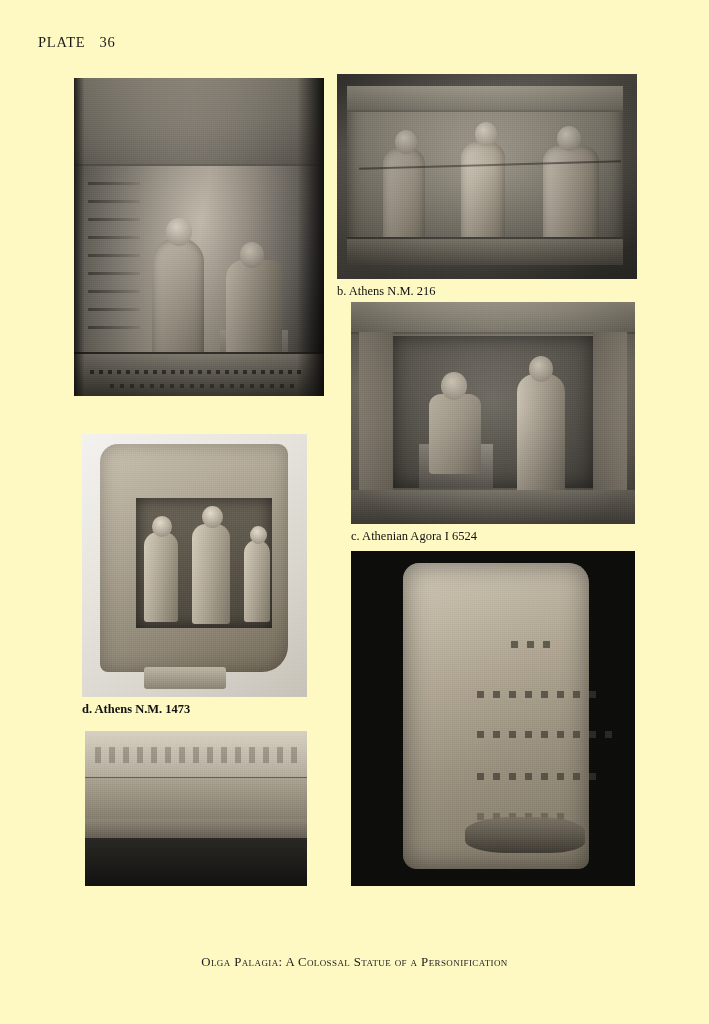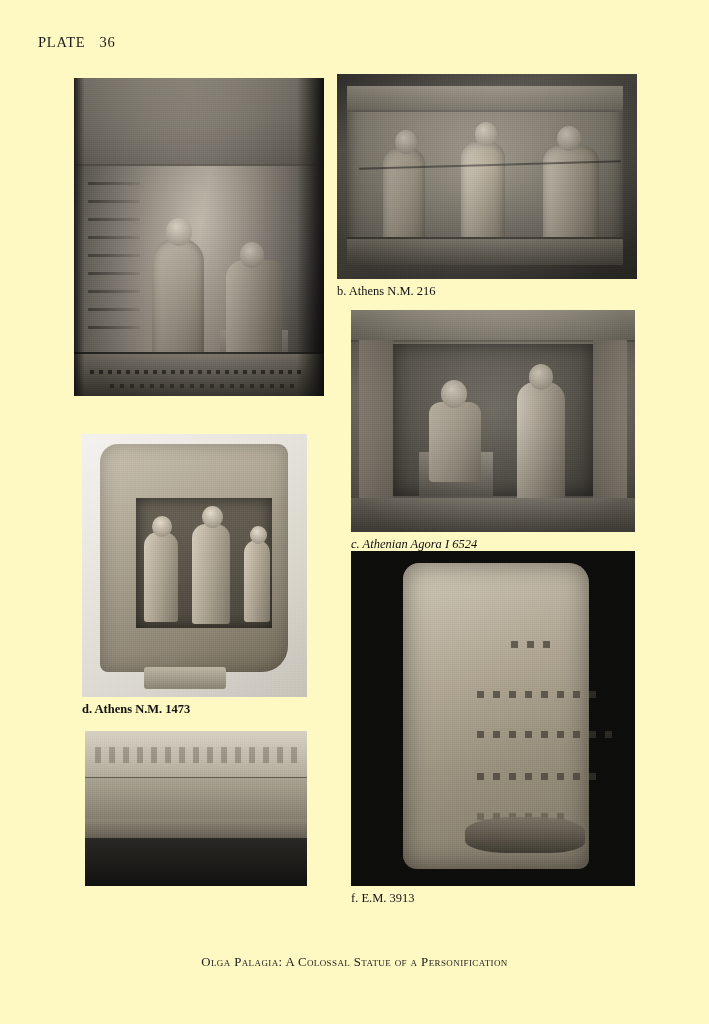--- a/index.html
+++ b/index.html
@@ -188,21 +188,21 @@
   #fig-b .ph2 { left: 128px; top: 36px; width: 22px; height: 24px; }
   #fig-b .p3 { left: 196px; top: 60px; width: 56px; height: 110px; }
   #fig-b .ph3 { left: 210px; top: 40px; width: 24px; height: 25px; }
   #fig-b .crack {
     position: absolute; left: 12px; top: 78px; width: 262px; height: 1.5px;
     background: rgba(30,28,24,0.55);
     transform: rotate(-1.6deg);
   }
 
   
-  #fig-c { left: 351px; top: 310px; font-style: italic; }
+  #fig-c { left: 351px; top: 302px; }
   #fig-c .photo {
     width: 284px; height: 222px;
     background: linear-gradient(175deg, #7d776b 0%, #948d7e 35%, #7a7468 70%, #55504a 100%);
   }
   #fig-c .pediment {
     position: absolute; left: 0; top: 0; width: 100%; height: 30px;
     background: linear-gradient(180deg, #c2baa9, #8d8779);
     border-bottom: 2px solid rgba(35,32,26,0.5);
   }
   #fig-c .niche {
@@ -453,18 +453,17 @@
       <div class="stele">
         <div class="ins l1"></div>
         <div class="ins l2"></div>
         <div class="ins l3"></div>
         <div class="ins l4"></div>
         <div class="ins l5"></div>
         <div class="chip-b"></div>
       </div>
       <div class="grain"></div>
     </div>
-    <div class="caption">f. E.M. 3913</div>
   </div>
 
   <div class="footer sel-none">Olga Palagia: A Colossal Statue of a Personification</div>
 
 </div>
 
 </body></html>

